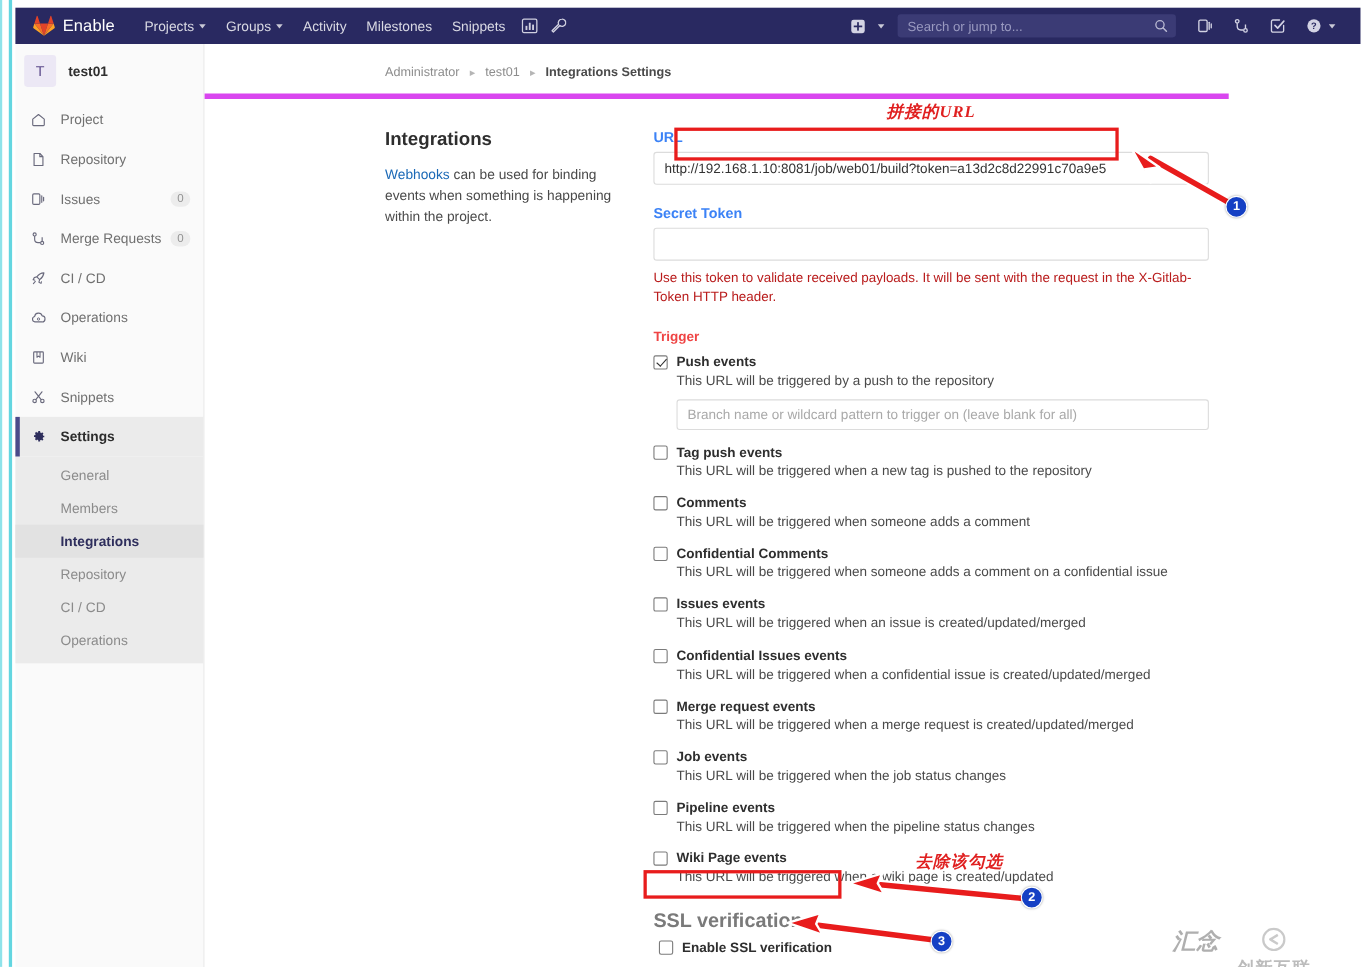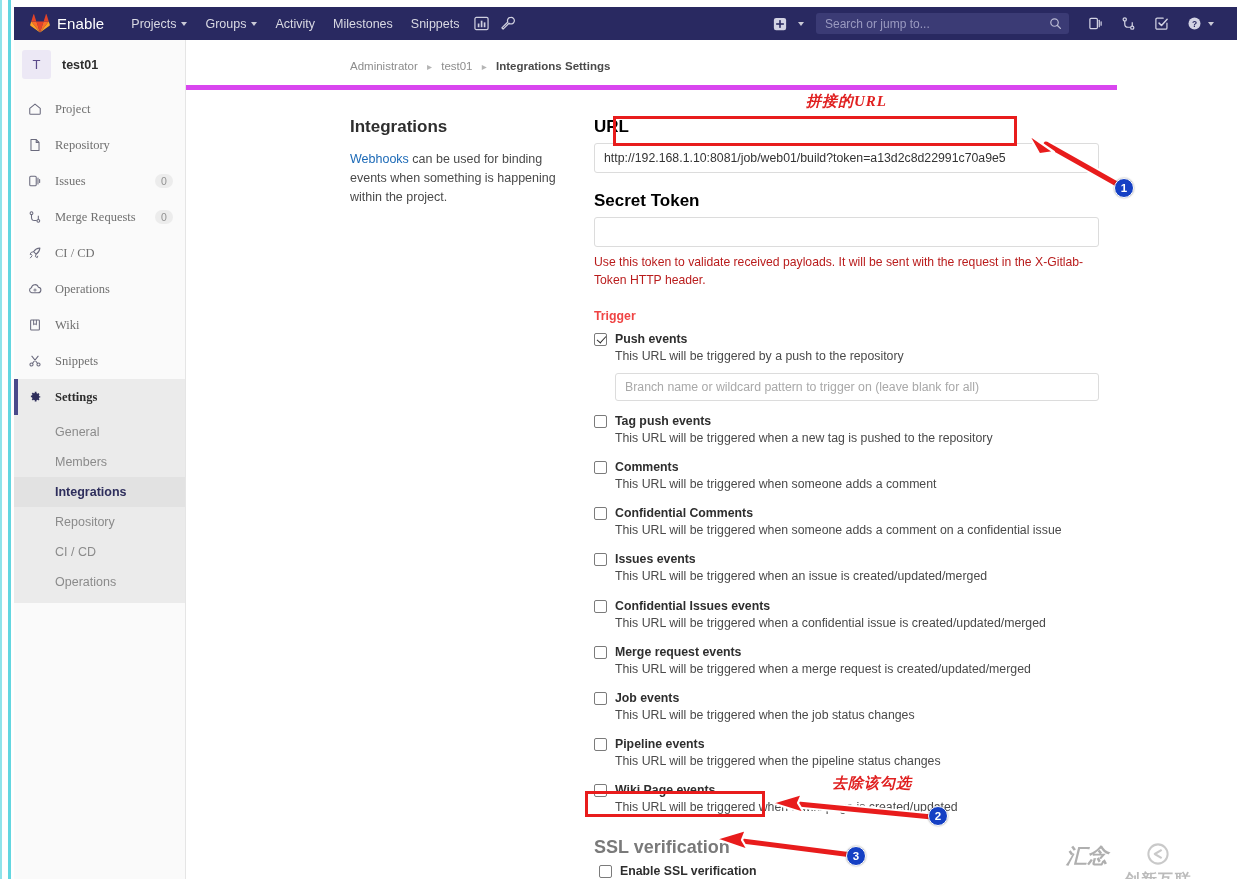--- a/index.html
+++ b/index.html
@@ -119,21 +119,21 @@
     display: flex; align-items: center;
     height: 36px; padding-left: 12px; padding-right: 12px;
     font-size: 12.5px; color: #707070; cursor: pointer;
     position: relative;
   }
   .side-item .s-ico {
     width: 17px; margin-right: 12px;
     display: flex; align-items: center; justify-content: center;
     color: #6a6a7d;
   }
-  .side-item .s-label { flex: 1; font-family: Liberation Serif, serif; }
+  .side-item .s-label { flex: 1; }
   .side-item .s-count {
     font-size: 10.5px; color: #919191;
     background: #ececec; border-radius: 8px;
     padding: 1px 6px; min-width: 18px; text-align: center;
   }
   .side-item.active {
     color: #2c2c2c; font-weight: 600; background: #ebebeb;
   }
   .side-item.active .s-ico { color: #2e2e5c; }
 
@@ -176,21 +176,21 @@
     margin: 0 0 13px 0; font-size: 17px; color: #2e2e2e; font-weight: 700;
   }
   .col-left p {
     margin: 0; font-size: 12.5px; color: #4a4a4a; line-height: 1.52;
   }
   .col-left a { color: #1b69b6; text-decoration: none; cursor: pointer; }
 
   .col-right { width: 505px; flex: none; position: relative; }
 
   .field-label {
-    font-size: 17px; color: #000000; font-weight: 600;
+    font-size: 13px; color: #3b82f6; font-weight: 600;
     margin-bottom: 6px; display: block;
   }
   .text-input {
     width: 505px; height: 30px;
     border: 1px solid #dcdcdc; border-radius: 3px;
     padding: 0 9px; font-size: 12.3px; color: #333;
     font-family: "Liberation Sans", sans-serif;
     outline: none; background: #fff;
   }
   .text-input::placeholder { color: #a9a9a9; }

